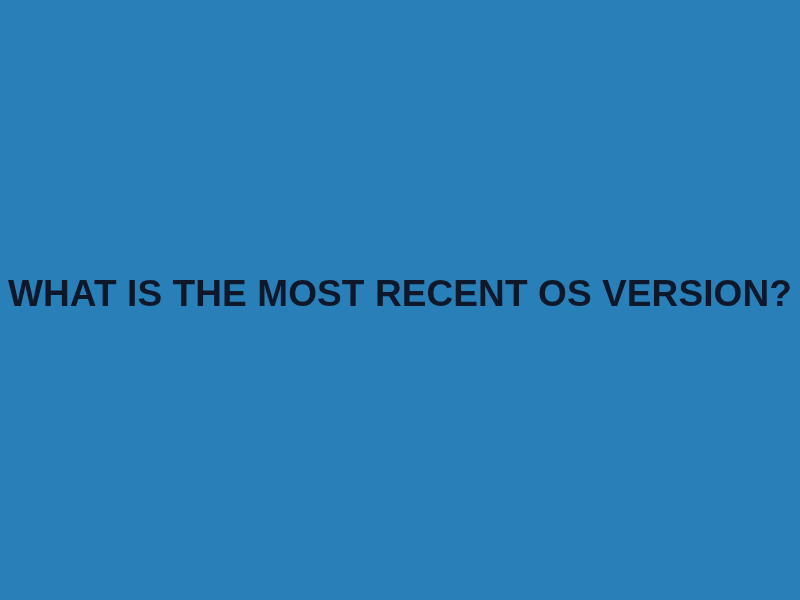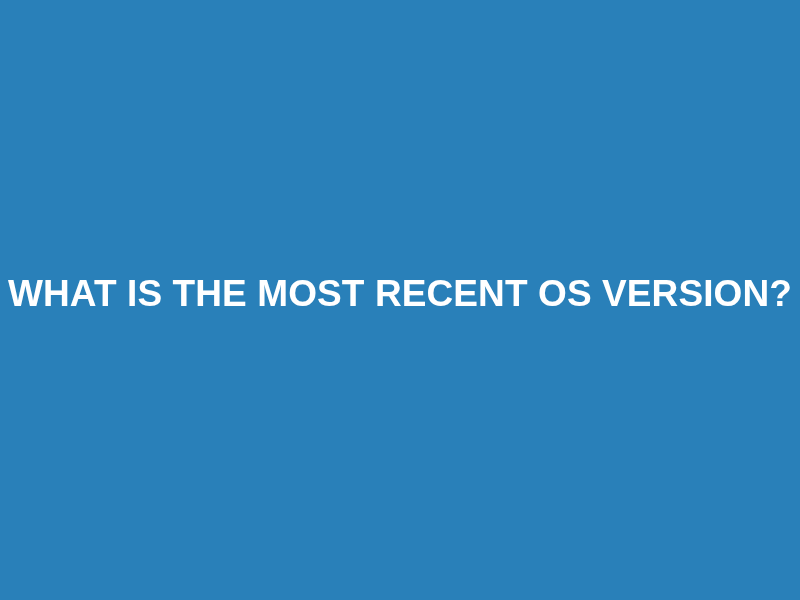--- a/index.html
+++ b/index.html
@@ -34,21 +34,21 @@
     display: flex;
     flex-direction: column;
     align-items: center;
     justify-content: center;
     
     transform: translateY(-6px);
   }
 
   .banner-title {
     margin: 0;
-    color: #ffffff;
+    color: #0f172a;
     font-family: "Liberation Sans", sans-serif;
     font-weight: bold;
     font-size: 37px;
     line-height: 1.12;
     letter-spacing: 0.1px;
     text-align: center;
     text-transform: uppercase;
     white-space: nowrap;
     -webkit-font-smoothing: antialiased;
   }

